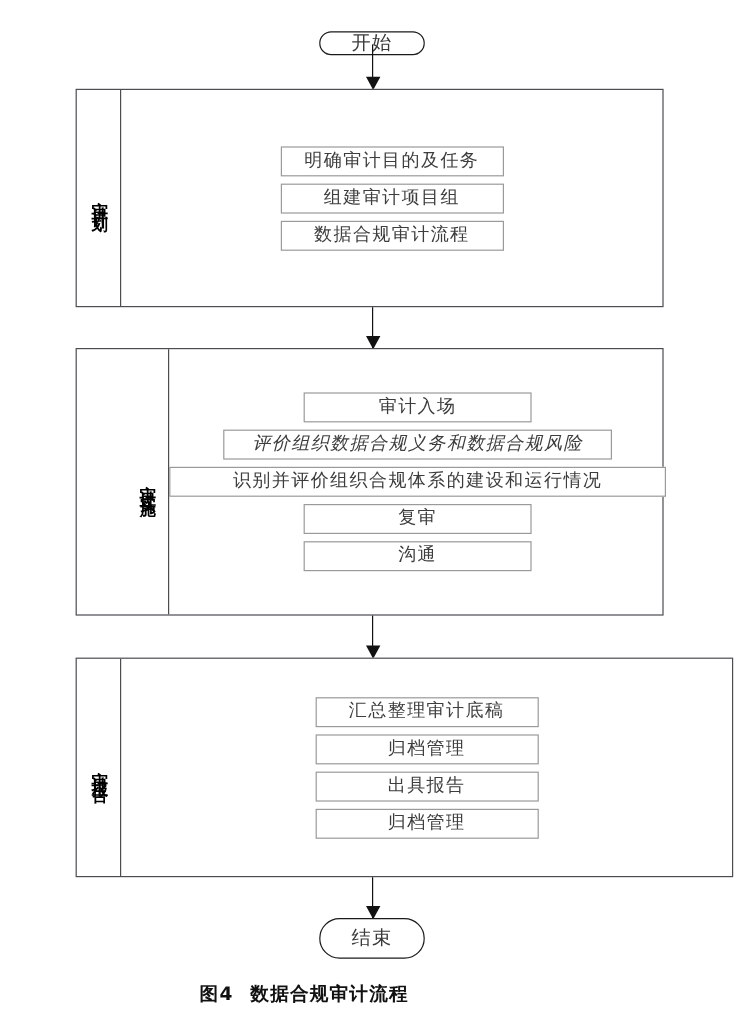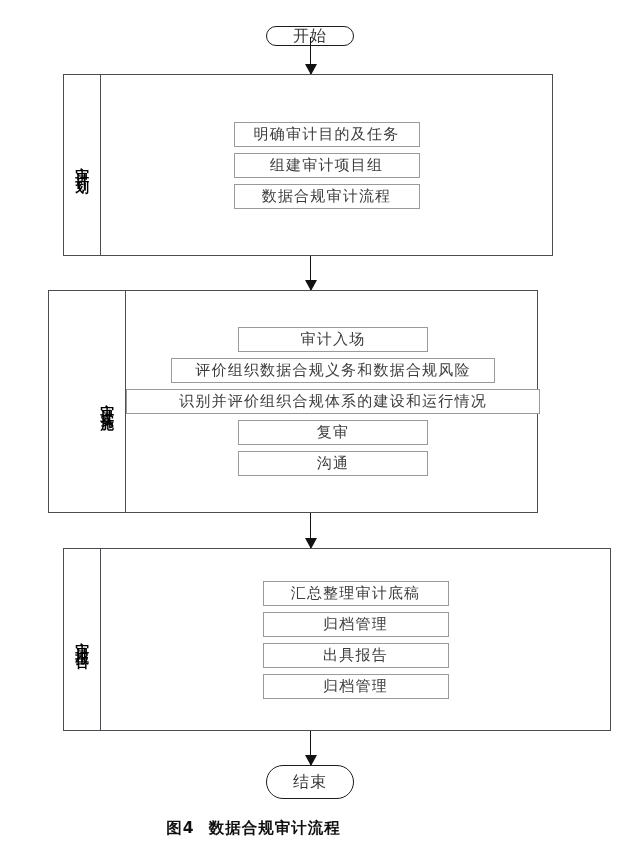--- a/index.html
+++ b/index.html
@@ -63,21 +63,21 @@
   
   .phase {
     position: absolute;
     border: 1.7px solid #4c4c52;
     background: #ffffff;
     box-sizing: border-box;
     display: flex;
     flex-direction: row;
   }
   #phase-plan   { left: 63px; top: 74px;  width: 490px; height: 182px; }
-  #phase-exec   { left: 48px; top: 290px; width: 490px; height: 223px; padding-left: 40px; }
+  #phase-exec   { left: 63px; top: 290px; width: 490px; height: 223px; padding-left: 40px; }
   #phase-report { left: 63px; top: 548px; width: 548px; height: 183px; }
 
   .phase-label {
     flex: 0 0 37px;
     border-right: 1.7px solid #4c4c52;
     display: flex;
     align-items: center;
     justify-content: center;
     box-sizing: border-box;
   }
@@ -112,21 +112,21 @@
     height: 25px;
     line-height: 23px;
     text-align: center;
     font-size: 15px;
     letter-spacing: 1.2px;
     color: #3d3d3d;
     white-space: nowrap;
   }
   .step.w-short { width: 186px; }
   .step.w-mid   { width: 190px; }
-  .step.w-long  { width: 324px; }
+  .step.w-long  { width: 324px; font-style: italic; }
   .step.w-xlong { width: 414px; }
 
   
   #phase-exec .phase-body { gap: 6px; }
 
   
   #caption {
     position: absolute;
     left: 0;
     top: 818px;

